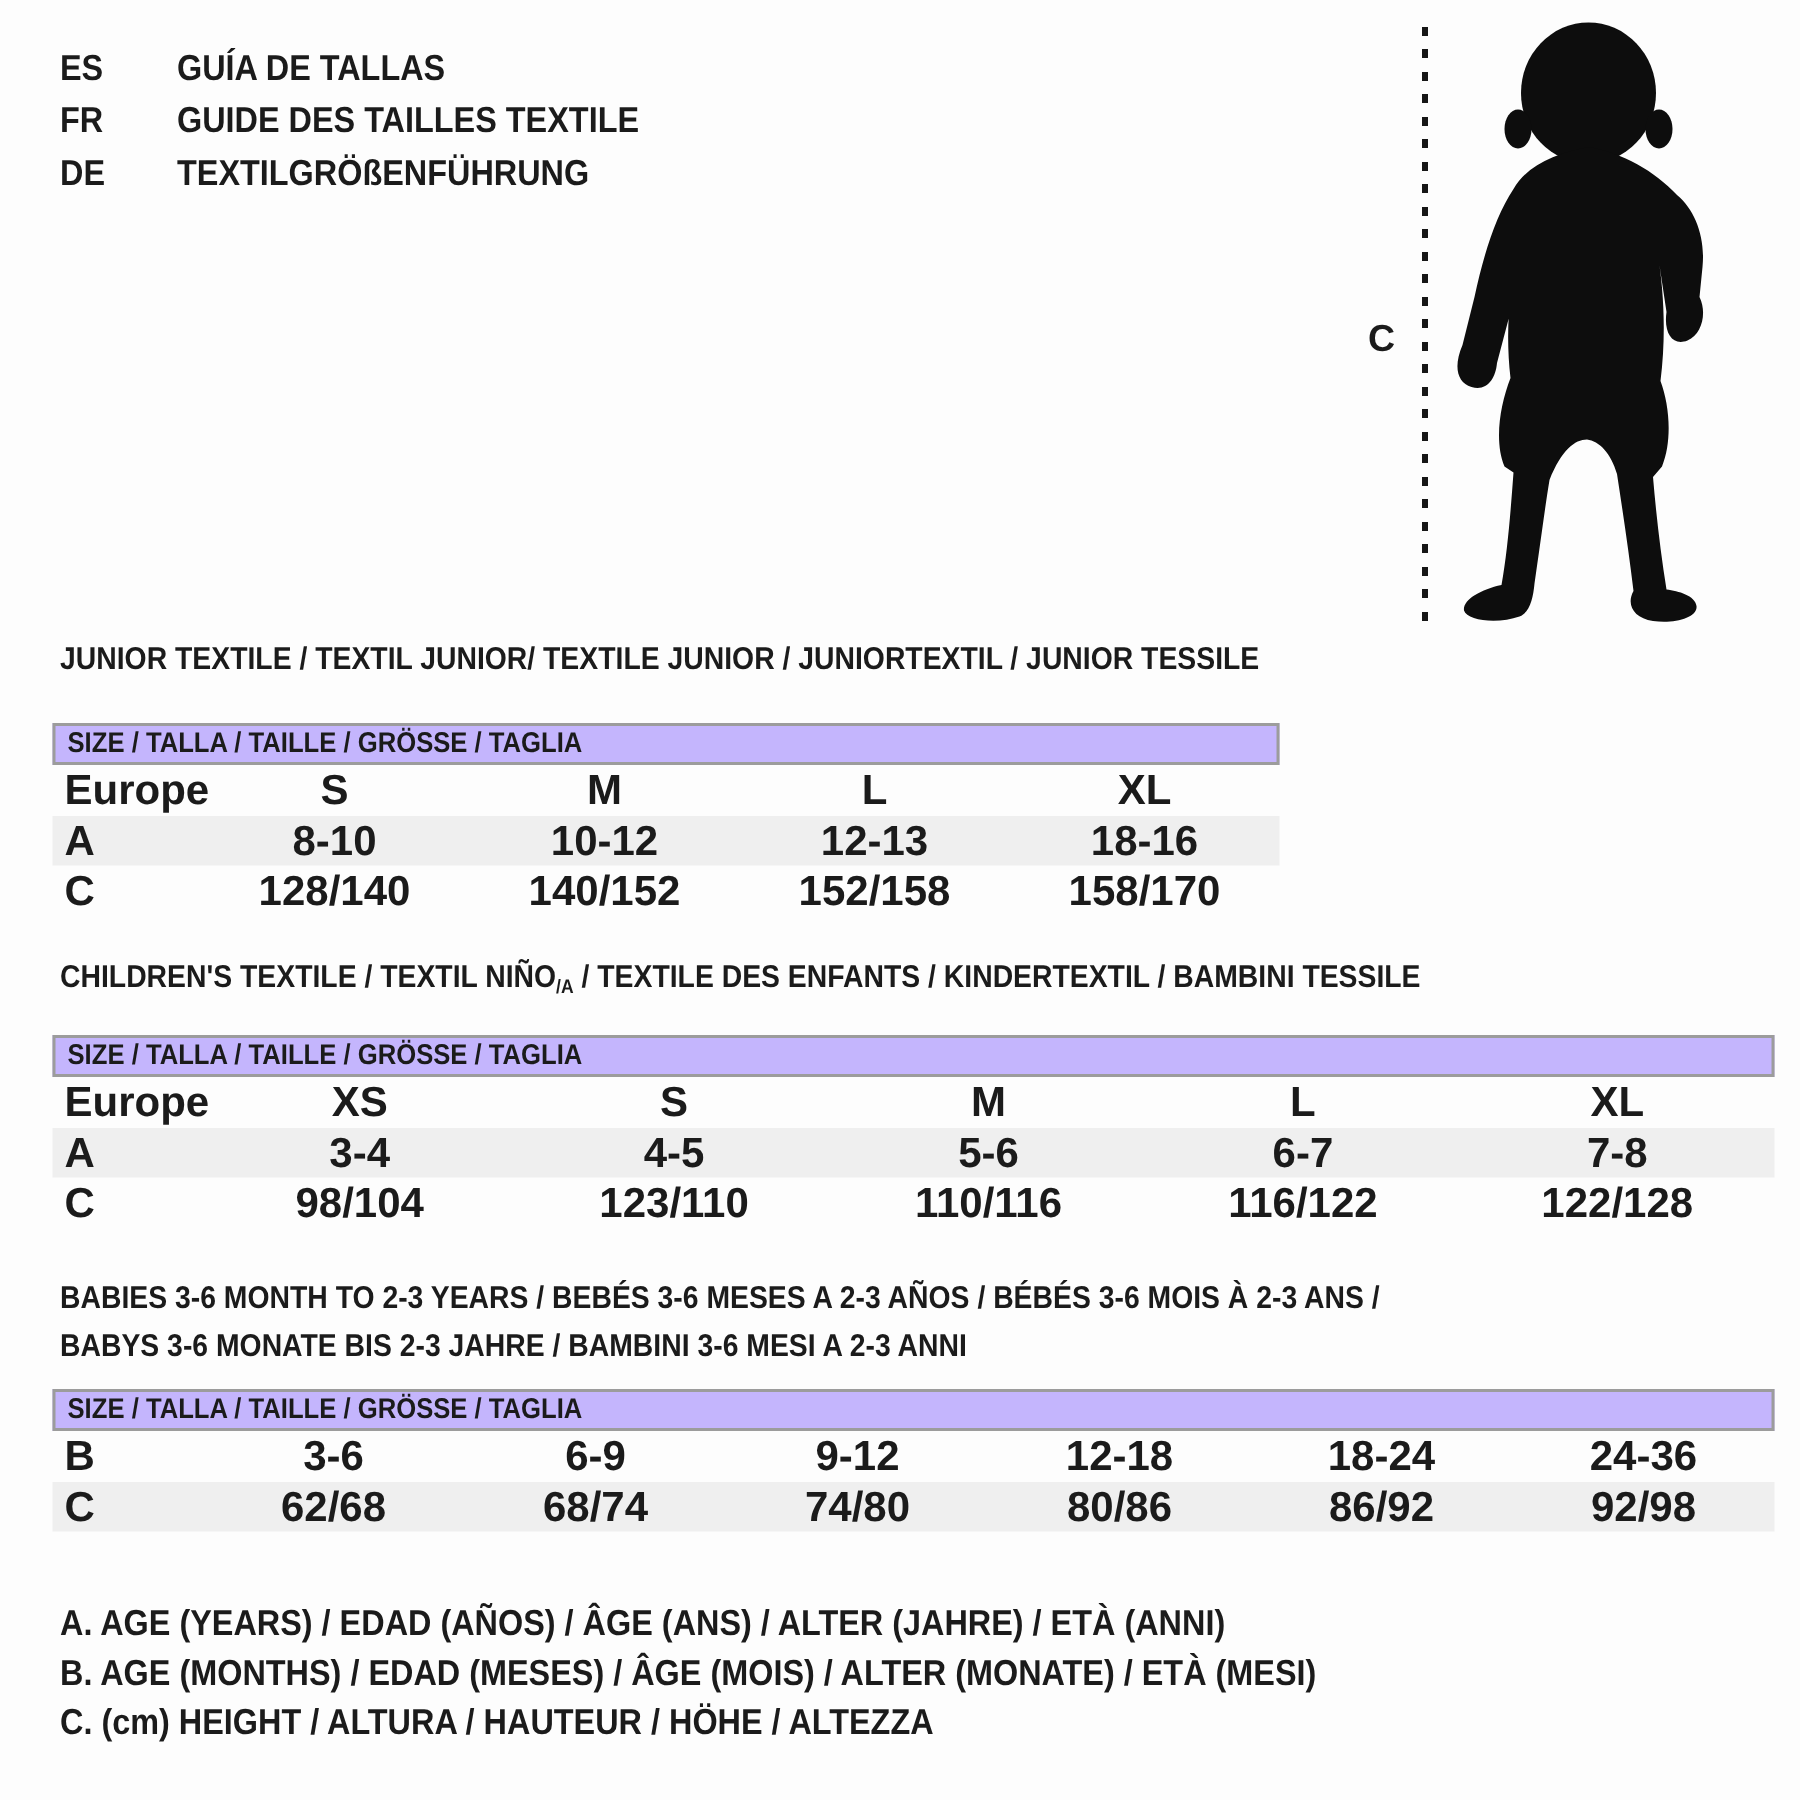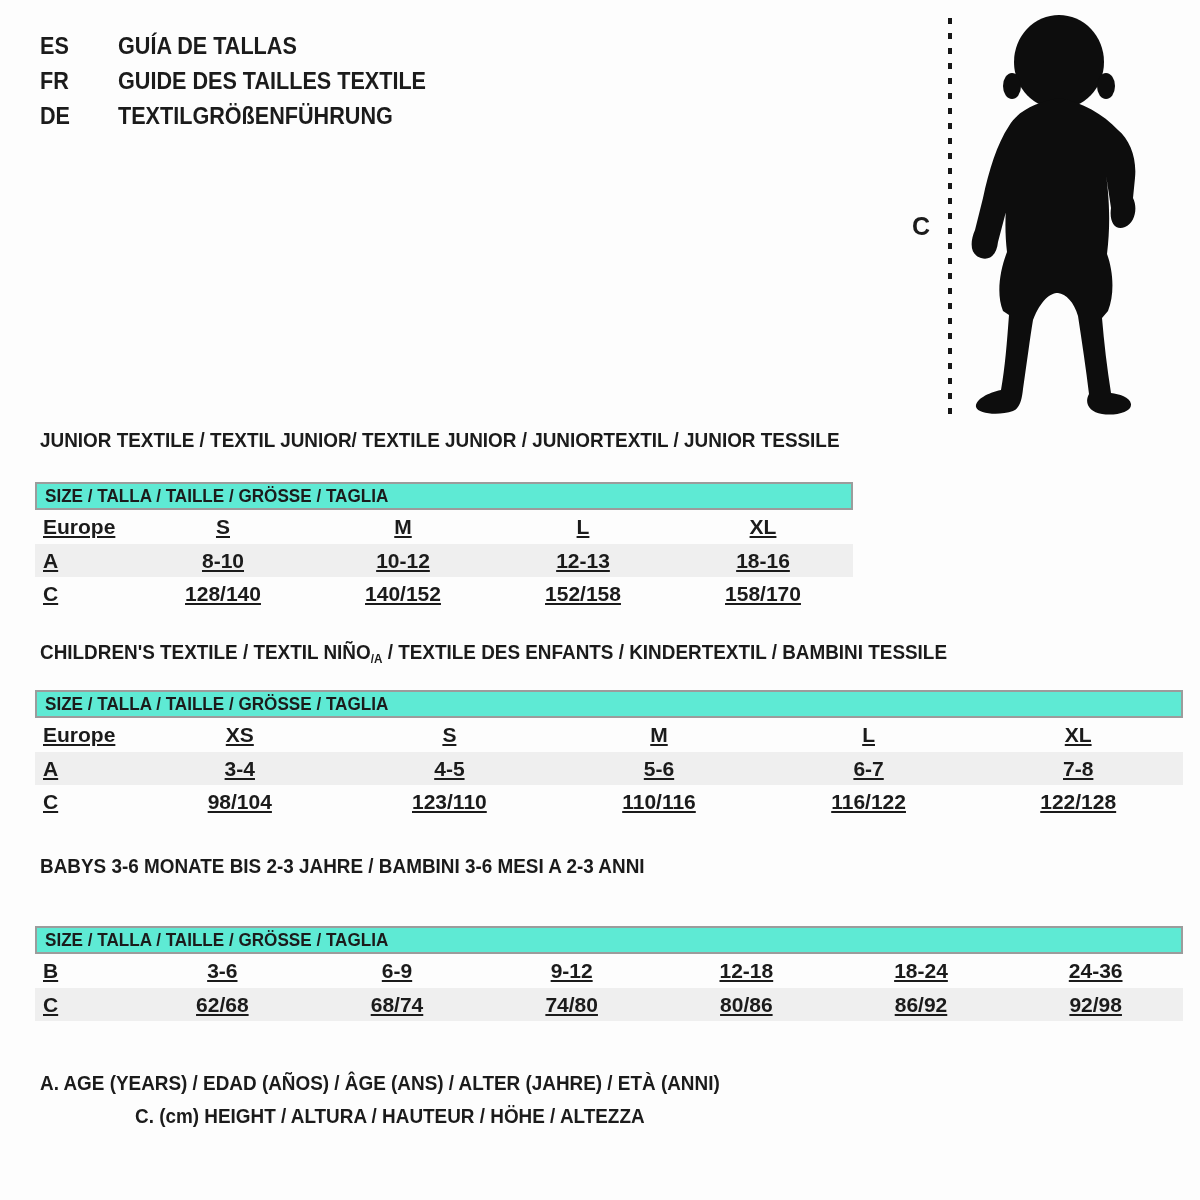--- a/index.html
+++ b/index.html
@@ -15,35 +15,35 @@
   .lang-code{width:78px;}
   
   .dash-line{position:absolute;left:948px;top:18px;width:4px;height:398px;
     background:repeating-linear-gradient(to bottom,#161616 0 6px,transparent 6px 15px);}
   .measure-label{position:absolute;left:912px;top:212px;font-size:25px;}
   .toddler{position:absolute;left:962px;top:12px;}
   
   .section-title{position:absolute;left:40px;font-size:21px;}
   .sub-a{font-size:13px;vertical-align:-4px;letter-spacing:0;}
   .tbl{position:absolute;left:35px;}
-  .tbl-head{height:24px;line-height:24px;background:#5eead4;border:2px solid #9c9c9c;
+  .tbl-head{height:24px;line-height:24px;background:#c4b5fd;border:2px solid #9c9c9c;
     padding-left:8px;font-size:19px;}
-  .tbl-row{display:grid;align-items:center;font-size:21px;text-decoration:underline;}
+  .tbl-row{display:grid;align-items:center;font-size:28px;}
   .tbl-row .label-cell{text-align:left;padding-left:8px;}
   .tbl-row .cell{text-align:center;}
   .h34{height:34px;} .h33{height:33px;}
   .shade{background:#efefef;}
   .w-junior{width:818px;} .w-wide{width:1148px;}
   .cols4{grid-template-columns:98px repeat(4,1fr);}
   .cols5{grid-template-columns:100px repeat(5,1fr);}
   .cols6{grid-template-columns:100px repeat(6,1fr);}
   
   .babies-heading{position:absolute;left:40px;top:850px;font-size:21px;line-height:32px;}
   
-  .legend{position:absolute;left:40px;top:1066px;font-size:21px;text-align:center;}
+  .legend{position:absolute;left:40px;top:1066px;font-size:24px;}
   .legend-line{height:33px;line-height:33px;}
 </style>
 </head>
 <body>
 
 <div class="page">
 
   <div class="lang-block">
     <div class="lang-row">
       <span class="lang-code"><span class="cond">ES</span></span>
@@ -158,20 +158,21 @@
       <span class="label-cell">C</span>
       <span class="cell">98/104</span>
       <span class="cell">123/110</span>
       <span class="cell">110/116</span>
       <span class="cell">116/122</span>
       <span class="cell">122/128</span>
     </div>
   </div>
 
   <div class="babies-heading">
+    <div><span class="cond">BABIES 3-6 MONTH TO 2-3 YEARS / BEBÉS 3-6 MESES A 2-3 AÑOS / BÉBÉS 3-6 MOIS À 2-3 ANS /</span></div>
     <div><span class="cond">BABYS 3-6 MONATE BIS 2-3 JAHRE / BAMBINI 3-6 MESI A 2-3 ANNI</span></div>
   </div>
   <div class="tbl w-wide" style="top:926px;">
     <div class="tbl-head">
       <span class="cond">SIZE / TALLA / TAILLE / GRÖSSE / TAGLIA</span>
     </div>
     <div class="tbl-row cols6 h34">
       <span class="label-cell">B</span>
       <span class="cell">3-6</span>
       <span class="cell">6-9</span>
@@ -186,16 +187,17 @@
       <span class="cell">68/74</span>
       <span class="cell">74/80</span>
       <span class="cell">80/86</span>
       <span class="cell">86/92</span>
       <span class="cell">92/98</span>
     </div>
   </div>
 
   <div class="legend">
     <div class="legend-line"><span class="cond">A. AGE (YEARS) / EDAD (AÑOS) / ÂGE (ANS) / ALTER (JAHRE) / ETÀ (ANNI)</span></div>
+    <div class="legend-line"><span class="cond">B. AGE (MONTHS) / EDAD (MESES) / ÂGE (MOIS) / ALTER (MONATE) / ETÀ (MESI)</span></div>
     <div class="legend-line"><span class="cond">C. (cm) HEIGHT / ALTURA / HAUTEUR / HÖHE / ALTEZZA</span></div>
   </div>
 
 </div>
 
 </body></html>

